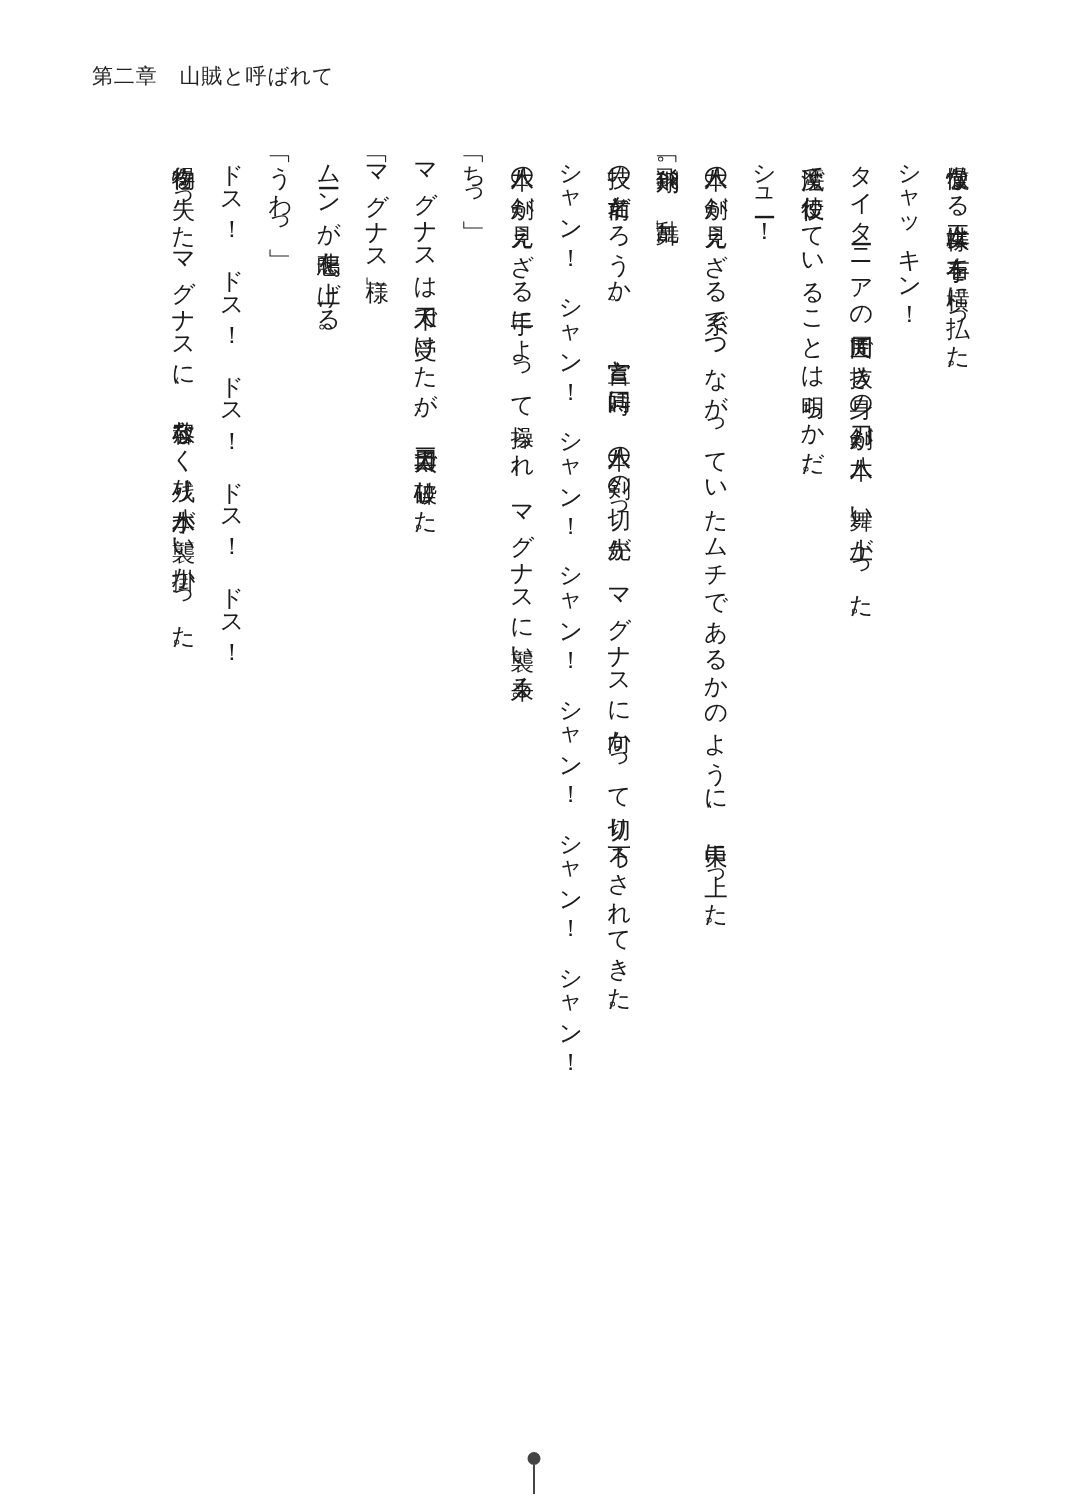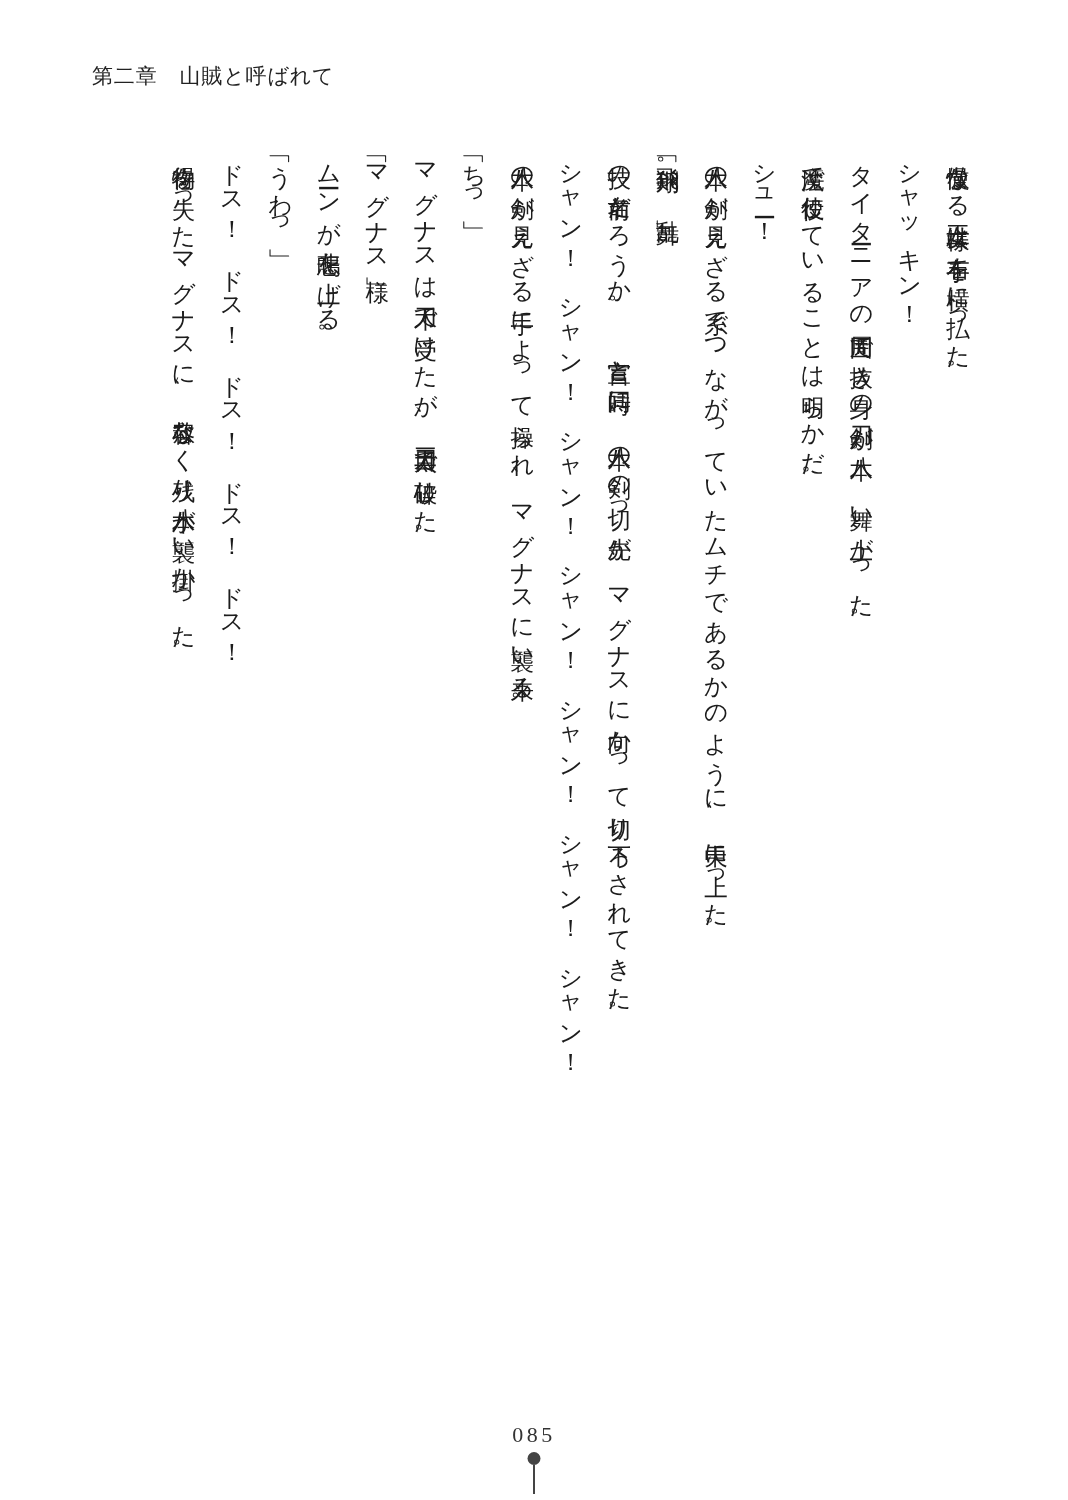--- a/index.html
+++ b/index.html
@@ -6,21 +6,21 @@
     margin: 0;
     padding: 0;
     background: #ffffff;
   }
   .page {
     position: relative;
     width: 1068px;
     height: 1500px;
     background: #ffffff;
     overflow: hidden;
-    font-family: Liberation Serif, serif;
+    font-family: Liberation Sans, sans-serif;
     color: #1a1a1a;
   }
   
   .running-header {
     position: absolute;
     top: 62px;
     left: 92px;
     font-size: 21px;
     letter-spacing: 0.04em;
     color: #222;
@@ -115,20 +115,19 @@
     <p class="noindent">八本の剣が見えざる手によって操られ、マグナスに襲い来る。</p>
     <p class="noindent">「ちっ」</p>
     <p class="noindent">マグナスは木刀で受けたが、三太刀目で破砕した。</p>
     <p class="noindent">「マグナス様」</p>
     <p class="noindent">ムーンが悲鳴を上げる。</p>
     <p class="noindent">「うわっ」</p>
     <p class="noindent">ドス！　ドス！　ドス！　ドス！　ドス！</p>
     <p class="noindent">得物を失ったマグナスに、容赦なく残り八本が襲い掛かった。</p>
   </div>
 
-  <div class="page-number">085</div>
 
   <div class="footer-mark">
     <div class="dot"></div>
     <div class="stem"></div>
   </div>
 
 </div>
 
 </body></html>

